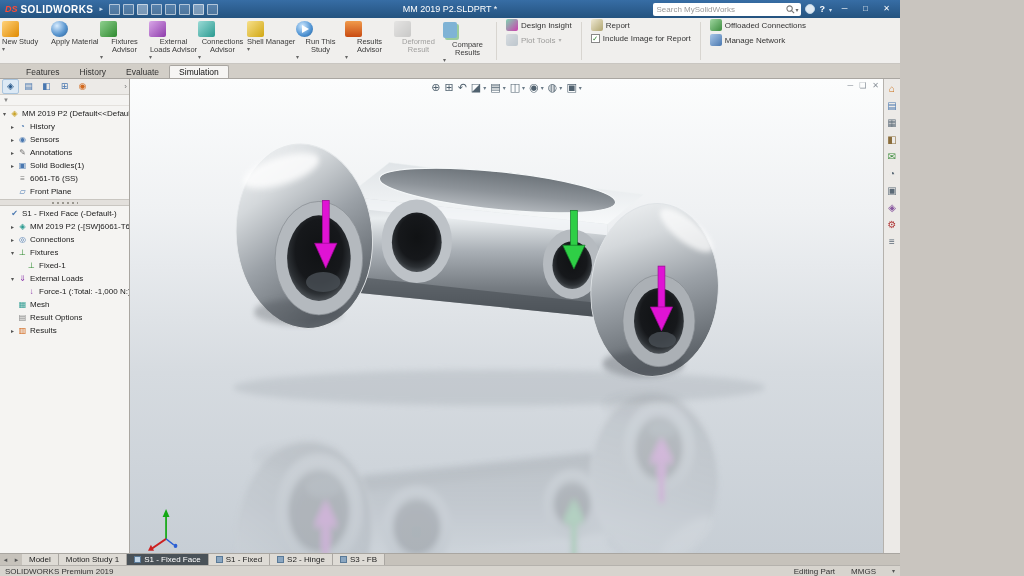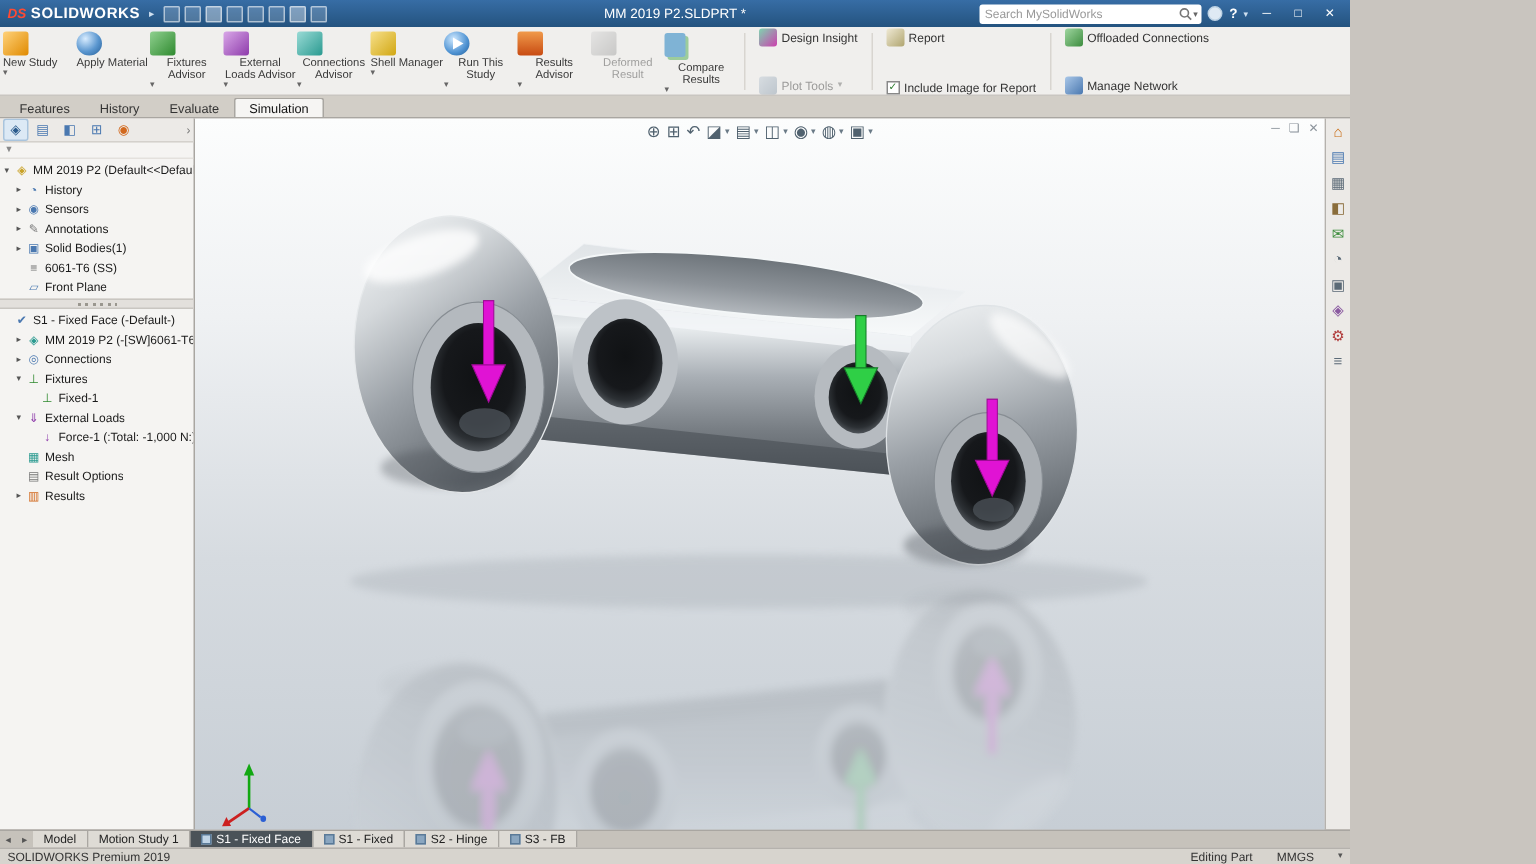--- a/index.html
+++ b/index.html
@@ -38,34 +38,34 @@
   .ic2{background:linear-gradient(135deg,#8fd08f,#2f8a2f)}
   .ic3{background:linear-gradient(135deg,#d9a7e8,#8e3bab)}
   .ic4{background:linear-gradient(135deg,#9adbd6,#2a9a90)}
   .ic5{background:linear-gradient(135deg,#f7e08a,#d1a713)}
   .ic6{position:relative;background:radial-gradient(circle at 38% 32%,#cfe9ff,#4e92d2 60%,#205a94);border-radius:50%}
   .ic6::after{content:"";position:absolute;left:6px;top:4px;border-left:7px solid #fff;border-top:4px solid transparent;border-bottom:4px solid transparent}
   .ic7{background:linear-gradient(180deg,#f09a4b,#c84b12)}
   .ic8{background:linear-gradient(135deg,#d8d8d8,#9a9a9a)}
   .ic9{background:#7fb3d5;box-shadow:2px 2px 0 0 #9ccc9c;width:14px;height:13px;margin:1px 2px 2px 0}
   .vsep{width:1px;background:#d8d5d0;margin:3px 4px}
-  .tcol{display:flex;flex-direction:column;justify-content:space-between;gap:3px;padding:0 5px}
+  .tcol{display:flex;flex-direction:column;justify-content:flex-start;gap:3px;padding:0 5px}
   .tgl{display:flex;align-items:center;gap:3px;font-size:8px;color:#333;white-space:nowrap}
   .tgl.disabled{opacity:.45}
   .tic-sq{width:12px;height:12px;border-radius:2px;flex:0 0 12px}
   .sqA{background:linear-gradient(135deg,#7fd4b0,#cc3fae)}
   .sqB{background:linear-gradient(135deg,#b9c6d2,#8396a8)}
   .sqC{background:linear-gradient(135deg,#efe9d4,#b0a56f)}
   .sqD{background:linear-gradient(135deg,#9fd6a0,#3c8c3e)}
   .sqE{background:linear-gradient(135deg,#a9c7e8,#4a78b0)}
   .cbx{width:9px;height:9px;border:1px solid #888;background:#fff;display:inline-flex;align-items:center;justify-content:center;flex:0 0 9px}
   .cbx-check{font-size:7px;color:#2a7a2a;line-height:1}
 
   
-  .tabrow{flex:0 0 15px;background:#d2cec7;display:flex;align-items:flex-end;padding-left:3px;border-bottom:1px solid #a9a6a1}
+  .tabrow{flex:0 0 15px;background:#d2cec7;display:flex;align-items:flex-end;padding-left:16px;border-bottom:1px solid #a9a6a1}
   .ctab{font-size:8.5px;padding:1px 9px;color:#333;border:1px solid transparent;border-bottom:none}
   .ctab.active{background:#f6f5f3;border-color:#a9a6a1;color:#111;border-radius:2px 2px 0 0}
 
   
   .main{flex:1;display:flex;min-height:0}
   .left-panel{flex:0 0 130px;background:#f5f4f2;border-right:1px solid #a9a6a1;display:flex;flex-direction:column;overflow:hidden}
   .panel-tabs{flex:0 0 15px;display:flex;align-items:center;gap:1px;padding:0 2px;background:#eceae7;border-bottom:1px solid #d4d1cc}
   .ptab{width:17px;text-align:center;font-size:9px;color:#4a78b0;border-radius:2px;line-height:13px}
   .ptab.active{background:#dce9f5;border:1px solid #a9c4dd;color:#2a5a8c}
   .ptab-more{margin-left:auto;color:#777;font-size:8px}

